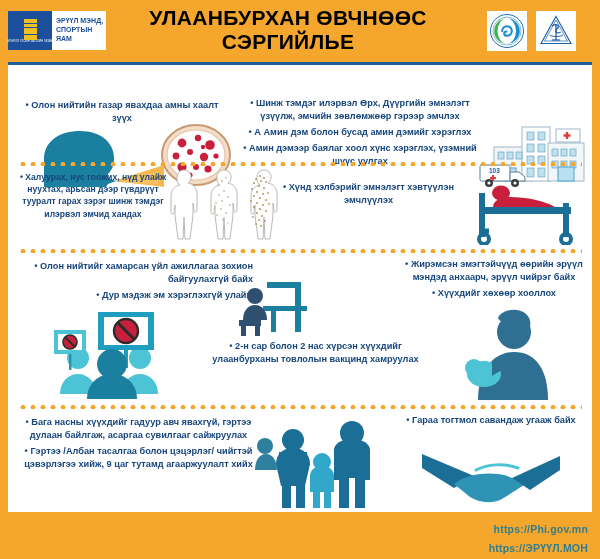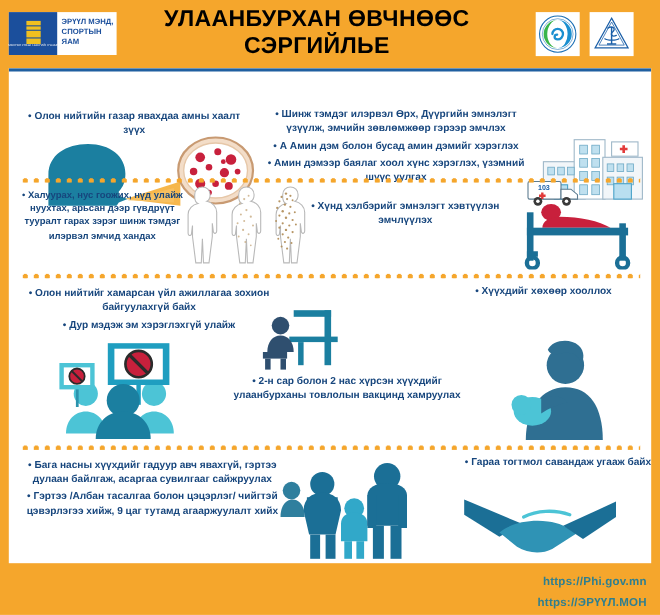--- a/index.html
+++ b/index.html
@@ -157,26 +157,26 @@
     content: "\2022\00a0";
   }
 
   
   .t-mask   { left: 14px;  top: 8px;  width: 200px; }
   .t-treat  { left: 228px; top: 6px;  width: 248px; }
   
   .t-symp   { left: 10px;  top: 4px;  width: 150px; font-size: 8.6px; }
   .t-severe { left: 268px; top: 14px; width: 185px; }
   
-  .t-avoid  { left: 10px;  top: 6px;  width: 235px; text-align: center; }
+  .t-avoid  { left: 10px;  top: 6px;  width: 235px; text-align: right; }
   .t-preg   { left: 388px; top: 4px;  width: 196px; }
   .t-vacc   { left: 190px; top: 86px; width: 235px; }
   
   .t-home   { left: 8px;   top: 6px;  width: 245px; }
-  .t-wash   { left: 382px; top: 4px;  width: 202px; text-align: right; }
+  .t-wash   { left: 382px; top: 4px;  width: 202px; }
 
   
   .ill { position: absolute; }
 
   
   .ill-head { left: 28px; top: 38px; width: 210px; height: 60px; }
   
   .ill-cells { left: 152px; top: 32px; width: 72px; height: 64px; }
   
   .ill-hosp { left: 470px; top: 24px; width: 114px; height: 76px; }
@@ -439,20 +439,21 @@
     <div class="dotsep sep-2"></div>
 
     <div class="row row-3">
 
       <div class="txt t-avoid">
         <span class="bullet">Олон нийтийг хамарсан үйл ажиллагаа зохион байгуулахгүй байх</span>
         <span class="bullet">Дур  мэдэж эм хэрэглэхгүй улайж</span>
       </div>
 
       <div class="txt t-preg">
+        <span class="bullet">Жирэмсэн эмэгтэйчүүд өөрийн эрүүл мэндэд анхаарч, эрүүл чийрэг байх</span>
         <span class="bullet">Хүүхдийг хөхөөр хооллох</span>
       </div>
 
       <div class="txt t-vacc">
         <span class="bullet">2-н сар болон 2 нас хүрсэн хүүхдийг улаанбурханы товлолын вакцинд хамруулах</span>
       </div>
 
       <div class="ill ill-crowd">
         <svg width="150" height="92" viewBox="0 0 150 92" aria-hidden="true">
 

